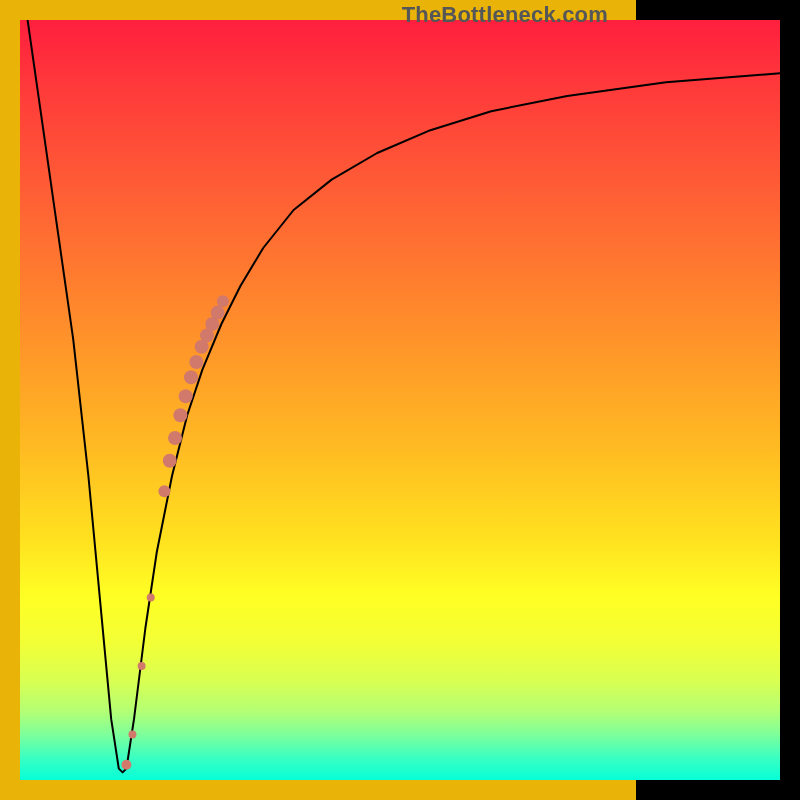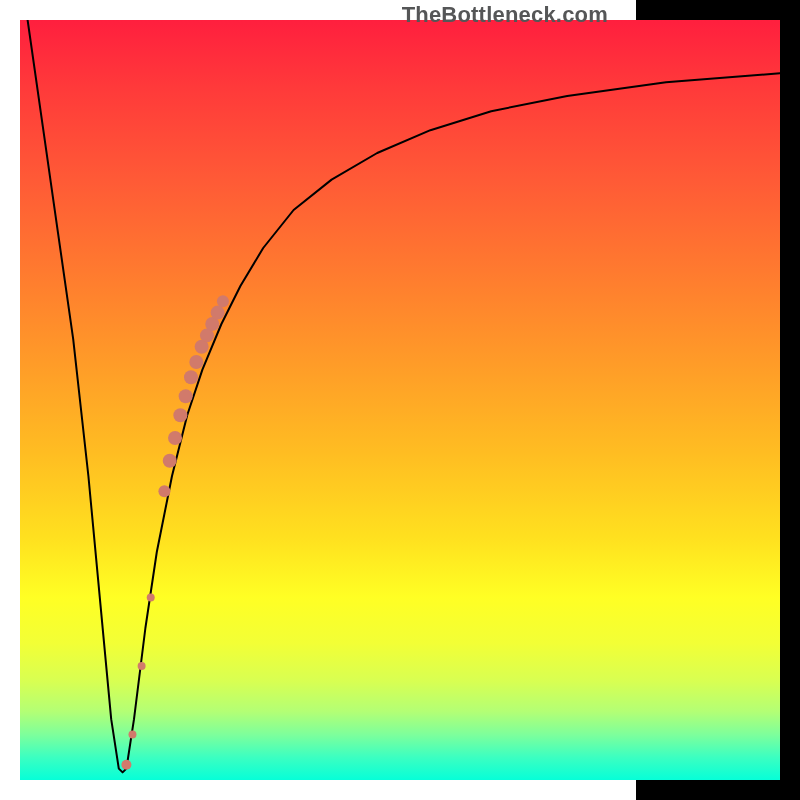--- a/index.html
+++ b/index.html
@@ -8,21 +8,21 @@
     width: 800px;
     height: 800px;
     background: #000;
     overflow: hidden;
     font-family: Arial, Helvetica, sans-serif;
   }
   .stage {
     position: relative;
     width: 636px;
     height: 800px;
-    background: #ffffff;
+    background: #eab308;
   }
   .watermark {
     position: absolute;
     top: 2px;
     right: 28px;
     color: #555657;
     font-size: 22px;
     font-weight: 600;
     letter-spacing: 0.2px;
     z-index: 10;

